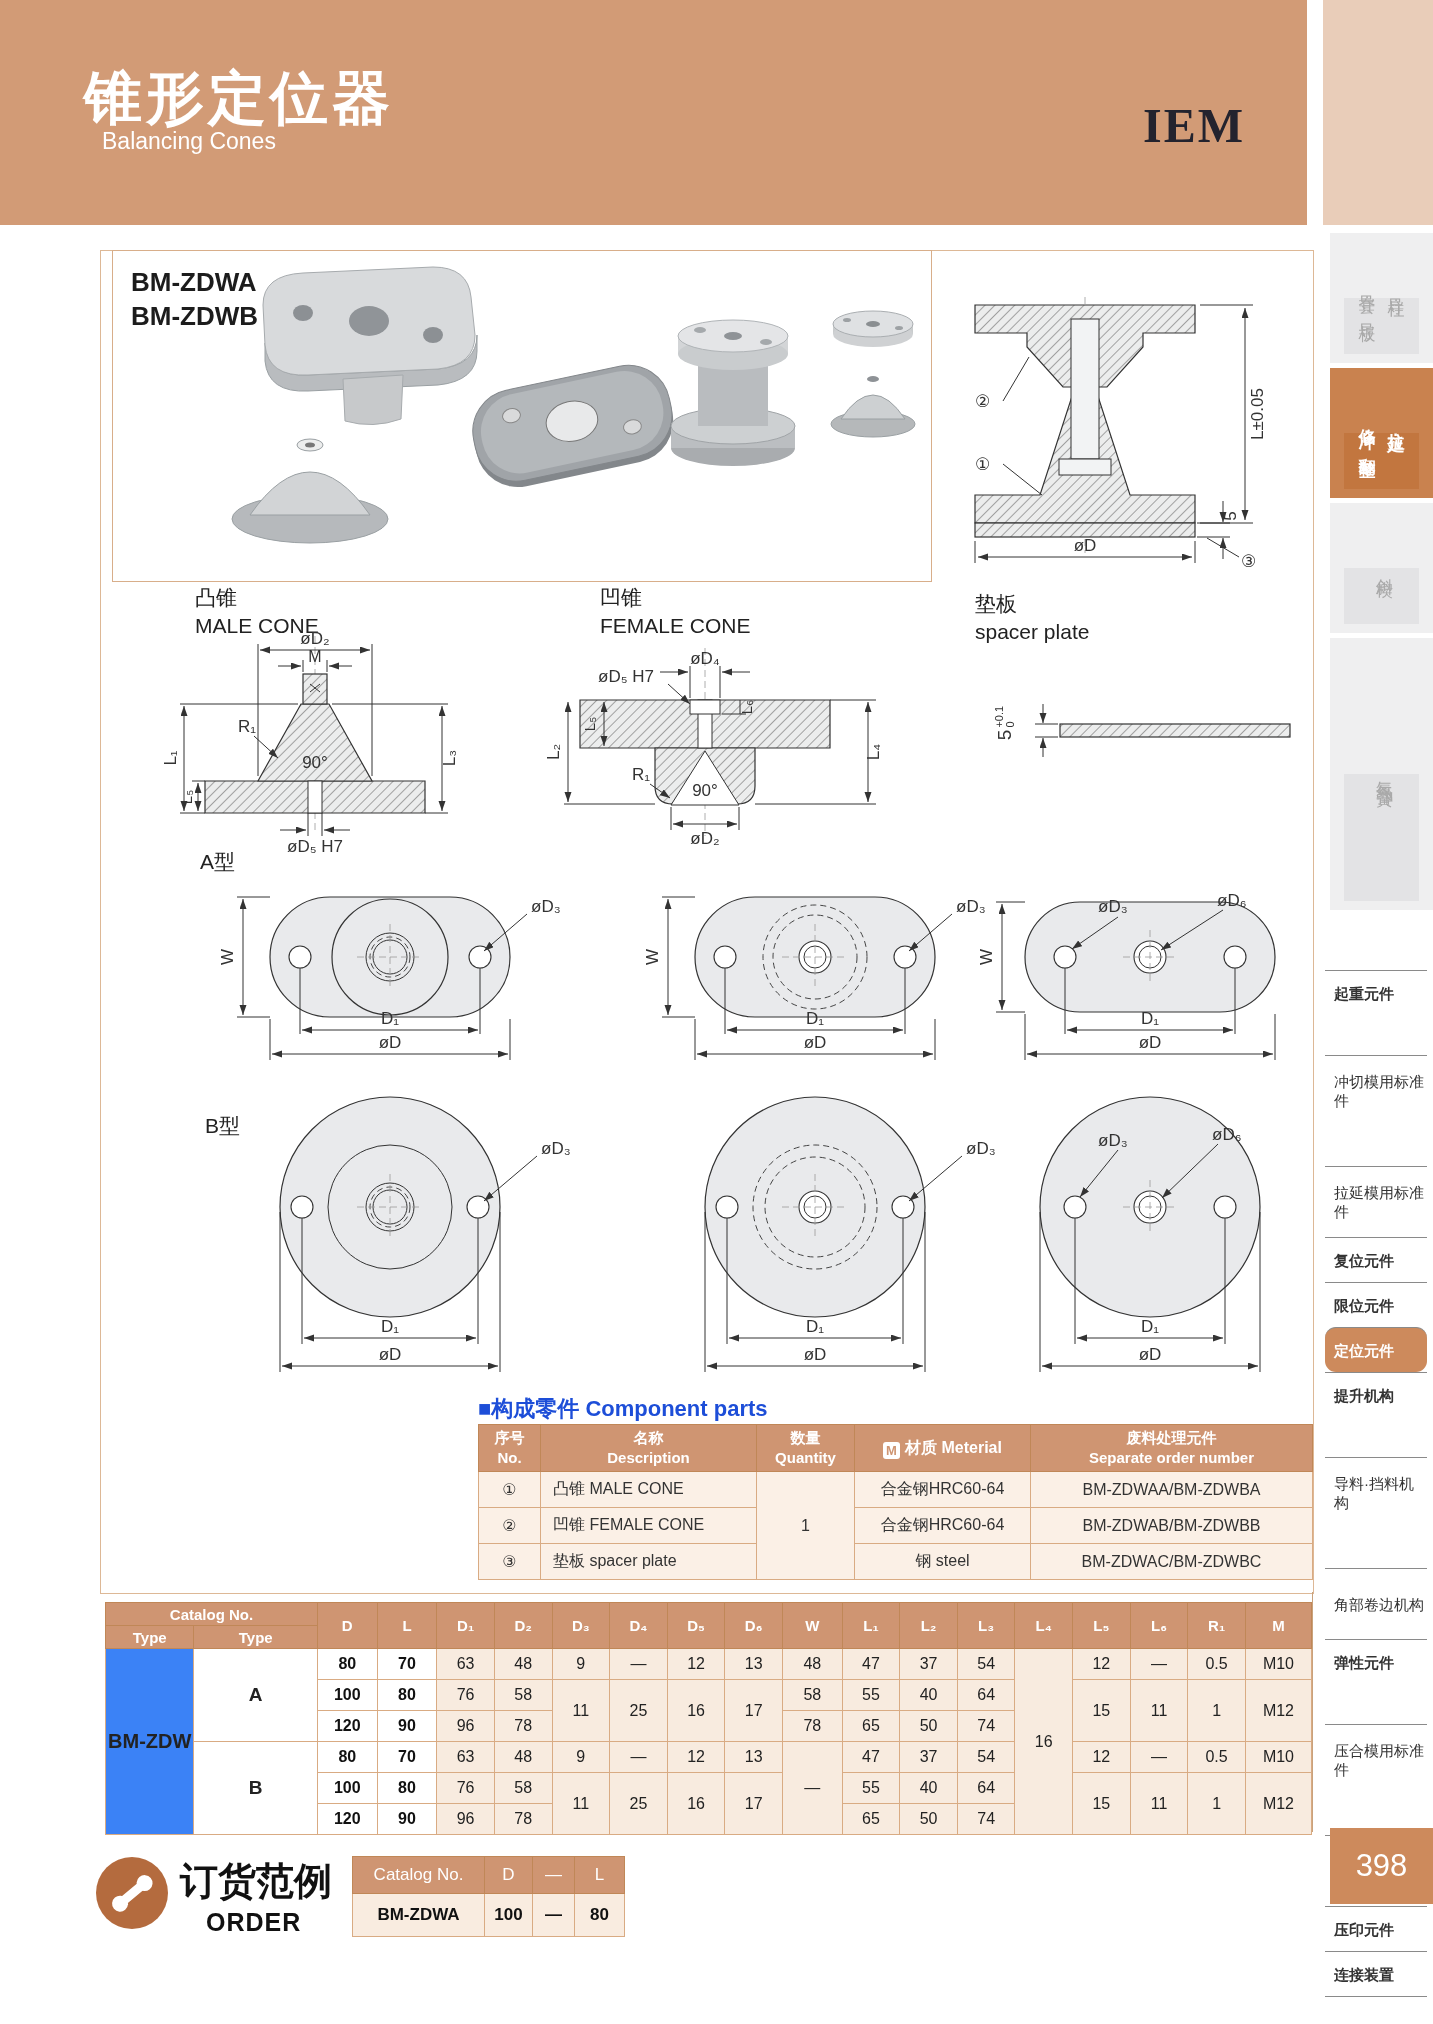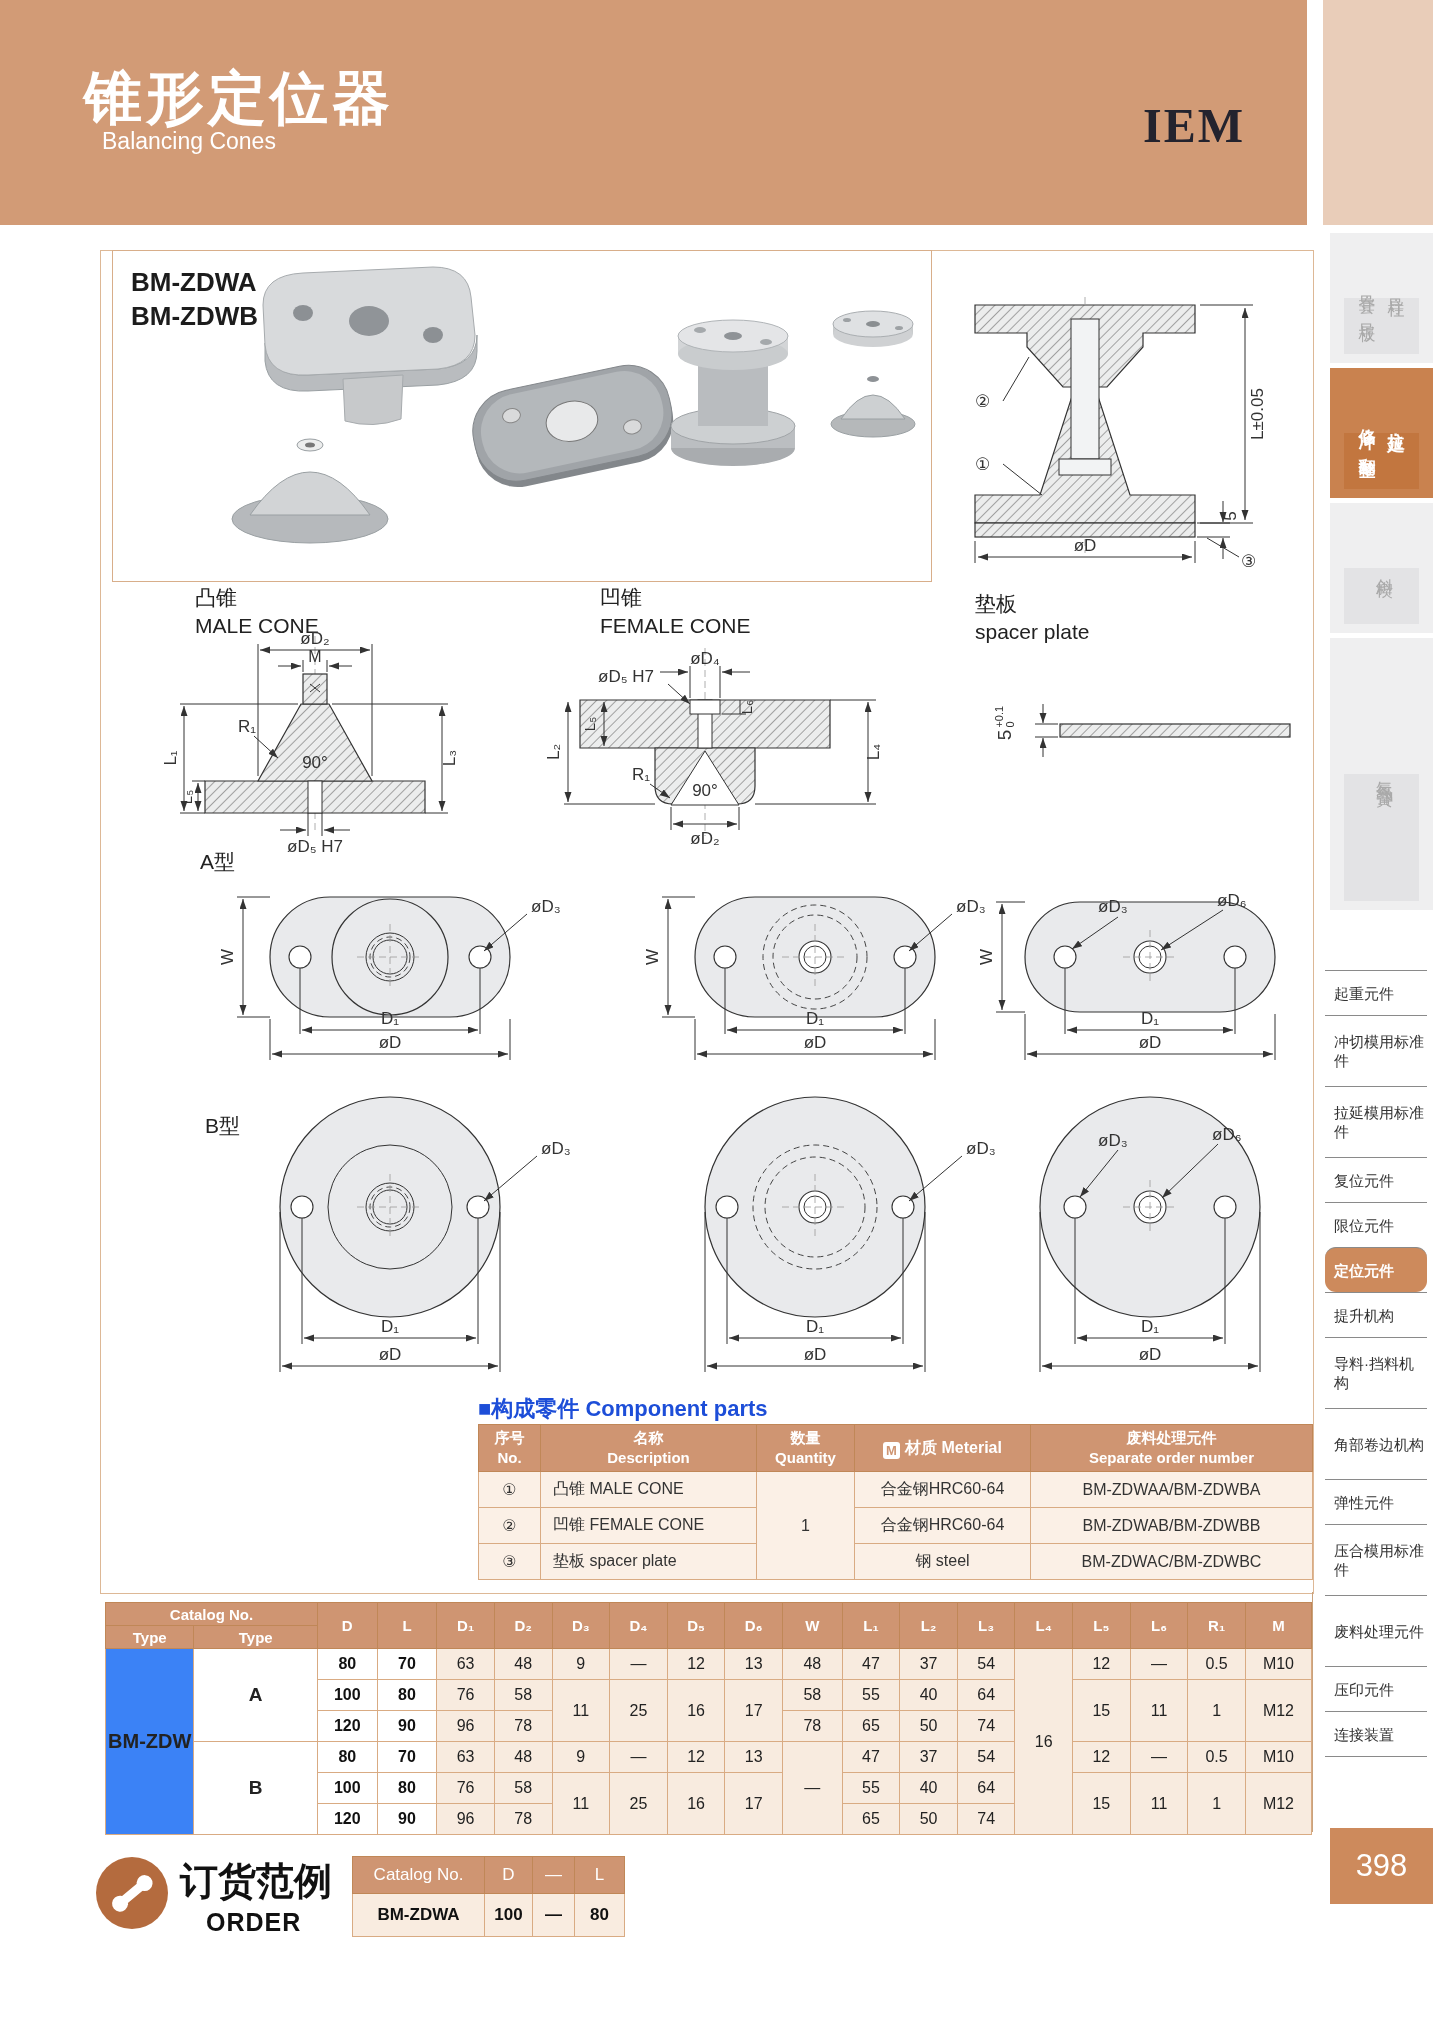--- a/index.html
+++ b/index.html
@@ -52,22 +52,22 @@
   .ot td{background:#f9ece0;border:1px solid #d9ab83;text-align:center;font-size:17px;font-weight:bold;color:#111;height:40px;}
   
   .side-tab{left:1330px;width:103px;background:#efeff0;display:flex;flex-direction:row-reverse;justify-content:center;align-items:center;gap:6px;overflow:hidden;}
   .side-tab .wm{position:absolute;left:14px;right:14px;top:50%;bottom:9px;background:#e3e3e5;}
   .side-tab.active{background:#c9824f;}
   .side-tab.active .wm{background:#c2763f;}
   .vtxt{writing-mode:vertical-rl;text-orientation:upright;font-size:17px;color:#a9a9a9;letter-spacing:3px;z-index:1;}
   .side-tab.active .vtxt{color:#fff;font-weight:bold;}
   .side-list{left:1325px;top:970px;width:102px;}
   .side-item{border-top:1px solid #8a8a8a;display:flex;align-items:center;padding-left:9px;font-size:15px;color:#333;line-height:19px;width:93px;}
-  .side-item.s{height:44px;}
-  .side-item.t{height:70px;}
+  .side-item.s{height:44px;font-weight:bold;}
+  .side-item.t{height:70px;margin-top:40px;}
   .side-item.active{background:#cd8a5c;color:#fff;font-weight:bold;border-radius:11px;}
   .side-item:last-child{border-bottom:1px solid #8a8a8a;}
   .pgnum{left:1330px;top:1828px;width:103px;height:76px;background:#cd8a5c;color:#fff;font-size:31px;display:flex;align-items:center;justify-content:center;}
 </style>
 </head>
 <body>
 
 <svg width="0" height="0" class="abs">
   <defs>
     <pattern id="hh" patternUnits="userSpaceOnUse" width="7" height="7" patternTransform="rotate(45)">

